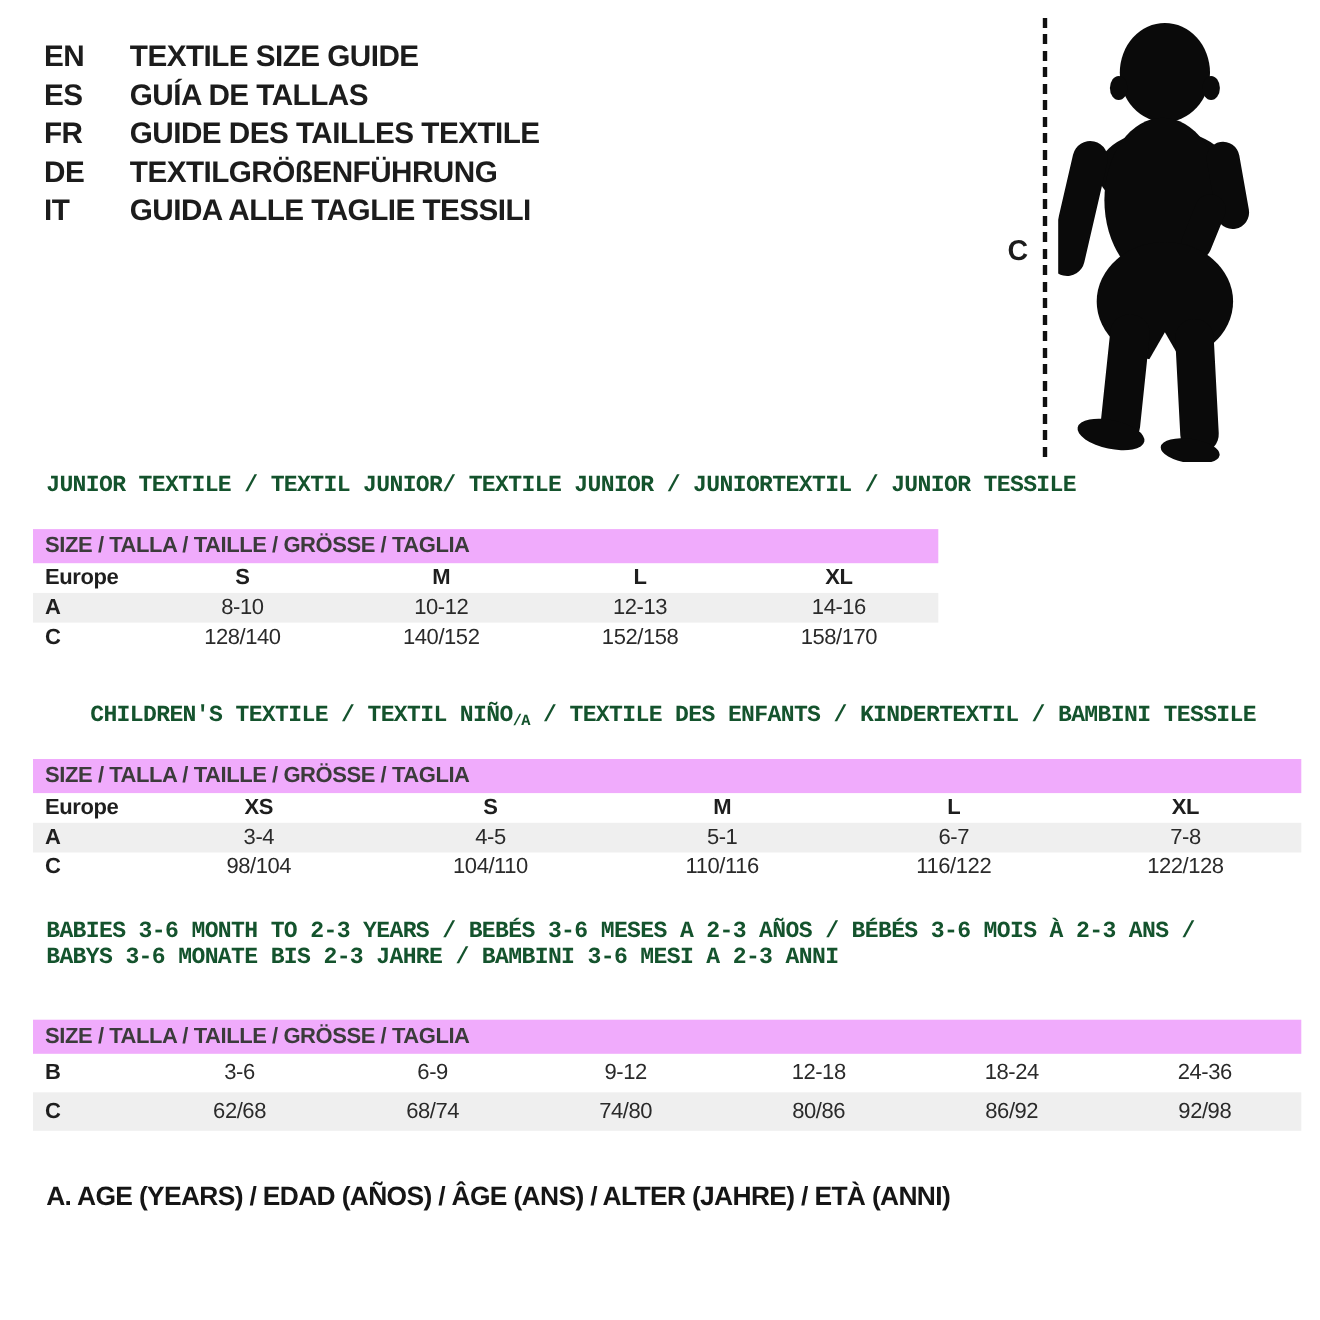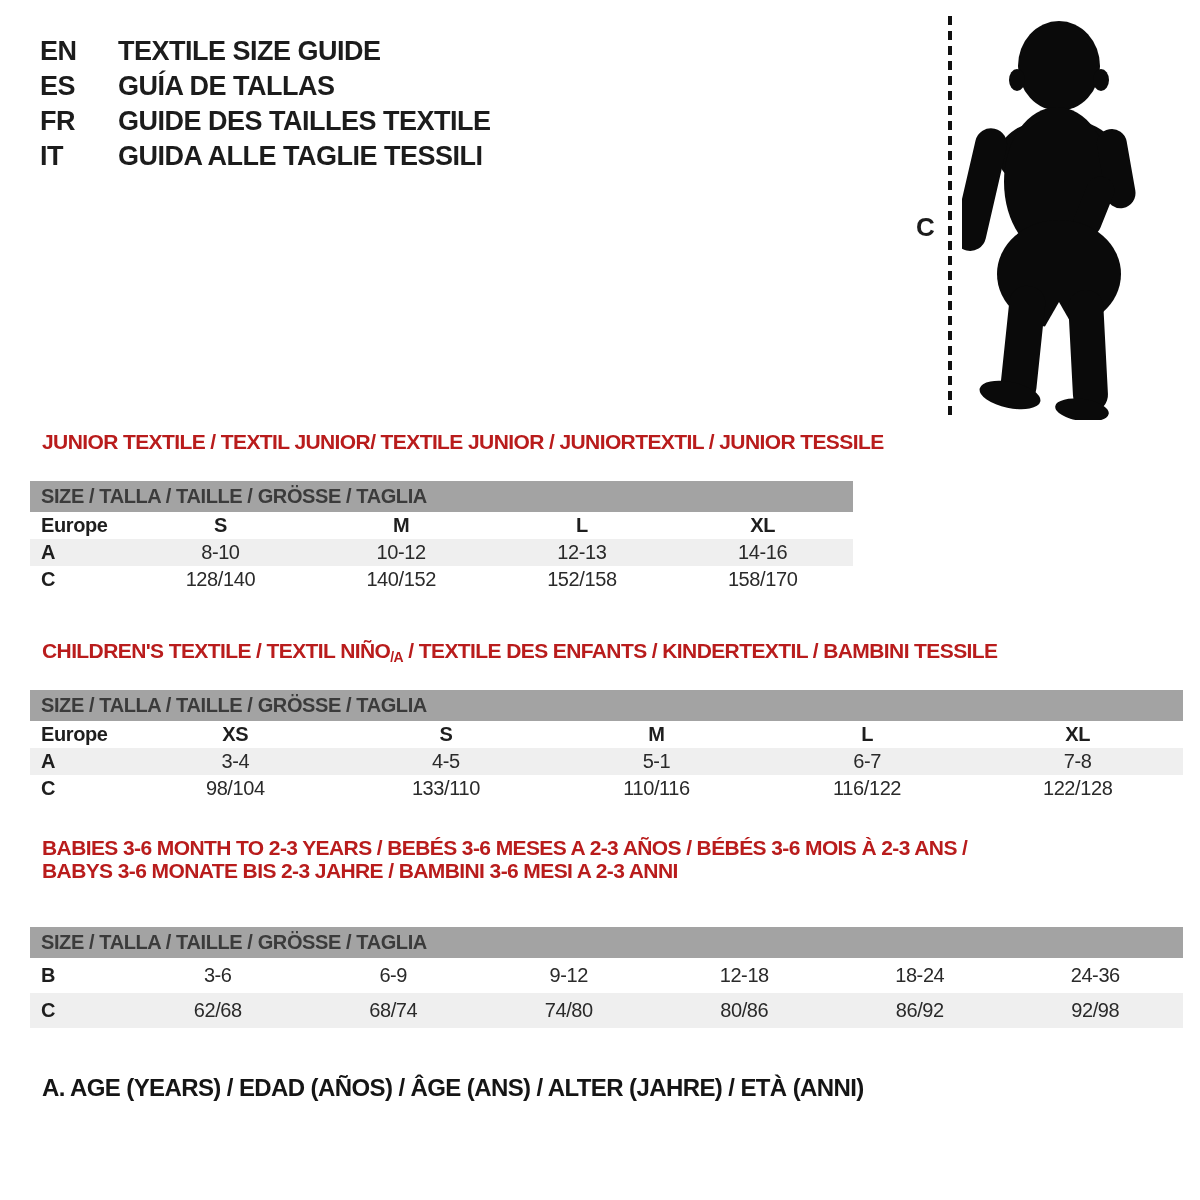--- a/index.html
+++ b/index.html
@@ -12,26 +12,26 @@
   .lang-row{line-height:35px; font-size:27px; font-weight:bold; letter-spacing:-0.5px; white-space:nowrap;}
   .lang-code{display:inline-block; width:78px;}
   
   .dash-line{
     position:absolute; left:948px; top:16px; width:4px; height:400px;
     background:repeating-linear-gradient(to bottom,#101010 0 9px,transparent 9px 15px);
   }
   .measure-c{position:absolute; left:916px; top:212px; font-size:26px; font-weight:bold;}
   .baby{position:absolute; left:962px; top:14px;}
   
-  .sec-title{position:absolute; left:42px; font-size:21px; font-weight:bold; letter-spacing:-0.6px; white-space:nowrap; color:#b91c1c;}
+  .sec-title{position:absolute; left:42px; font-size:21px; font-weight:bold; letter-spacing:-0.6px; white-space:nowrap; color:#14532d;font-family:Liberation Mono, monospace;}
   .sub-a{font-size:14px; vertical-align:-4px; font-weight:bold;}
   
   .tbl{position:absolute; left:30px;}
   .tbl-head{
-    height:31px; line-height:31px; background:#a3a3a3; color:#3b3b3b;
+    height:31px; line-height:31px; background:#f0abfc; color:#3b3b3b;
     font-size:20px; font-weight:bold; letter-spacing:-0.4px; padding-left:11px;
   }
   .trow{display:flex; align-items:center; height:27px; font-size:20px; letter-spacing:-0.4px; color:#2a2a2a;}
   .trow.tall{height:35px;}
   .trow.shaded{background:#efefef;}
   .trow.hdr{font-weight:bold; color:#1e1e1e;}
   .rlabel{width:100px; padding-left:11px; box-sizing:border-box; font-weight:bold; color:#1e1e1e;}
   .cell{flex:1; text-align:center;}
   
   .legend{position:absolute; left:42px; top:1070px;}
@@ -44,20 +44,23 @@
 
   <div class="lang-block">
     <div class="lang-row">
       <span class="lang-code">EN</span><span>TEXTILE SIZE GUIDE</span>
     </div>
     <div class="lang-row">
       <span class="lang-code">ES</span><span>GUÍA DE TALLAS</span>
     </div>
     <div class="lang-row">
       <span class="lang-code">FR</span><span>GUIDE DES TAILLES TEXTILE</span>
+    </div>
+    <div class="lang-row">
+      <span class="lang-code">DE</span><span>TEXTILGRÖßENFÜHRUNG</span>
     </div>
     <div class="lang-row">
       <span class="lang-code">IT</span><span>GUIDA ALLE TAGLIE TESSILI</span>
     </div>
   </div>
 
   <div class="dash-line"></div>
   <div class="measure-c">C</div>
   <svg class="baby" width="178" height="406" viewBox="0 0 178 406" aria-hidden="true">
     <g fill="#0a0a0a">
@@ -97,21 +100,21 @@
     </div>
     <div class="trow">
       <span class="rlabel">C</span>
       <span class="cell">128/140</span>
       <span class="cell">140/152</span>
       <span class="cell">152/158</span>
       <span class="cell">158/170</span>
     </div>
   </div>
 
-  <div class="sec-title" style="top:639px;">
+  <div class="sec-title" style="top:639px;margin-left:40px;">
     <span>CHILDREN'S TEXTILE / TEXTIL NIÑO</span><span class="sub-a">/A</span><span> / TEXTILE DES ENFANTS / KINDERTEXTIL / BAMBINI TESSILE</span>
   </div>
   <div class="tbl" style="top:690px; width:1153px;">
     <div class="tbl-head">SIZE / TALLA / TAILLE / GRÖSSE / TAGLIA</div>
     <div class="trow hdr">
       <span class="rlabel">Europe</span>
       <span class="cell">XS</span>
       <span class="cell">S</span>
       <span class="cell">M</span>
       <span class="cell">L</span>
@@ -121,21 +124,21 @@
       <span class="rlabel">A</span>
       <span class="cell">3-4</span>
       <span class="cell">4-5</span>
       <span class="cell">5-1</span>
       <span class="cell">6-7</span>
       <span class="cell">7-8</span>
     </div>
     <div class="trow">
       <span class="rlabel">C</span>
       <span class="cell">98/104</span>
-      <span class="cell">133/110</span>
+      <span class="cell">104/110</span>
       <span class="cell">110/116</span>
       <span class="cell">116/122</span>
       <span class="cell">122/128</span>
     </div>
   </div>
 
   <div class="sec-title" style="top:836px;text-align:center;">BABIES 3-6 MONTH TO 2-3 YEARS / BEBÉS 3-6 MESES A 2-3 AÑOS / BÉBÉS 3-6 MOIS À 2-3 ANS /</div>
   <div class="sec-title" style="top:832px;margin-top:27px;">BABYS 3-6 MONATE BIS 2-3 JAHRE / BAMBINI 3-6 MESI A 2-3 ANNI</div>
   <div class="tbl" style="top:927px; width:1153px;">
     <div class="tbl-head">SIZE / TALLA / TAILLE / GRÖSSE / TAGLIA</div>

